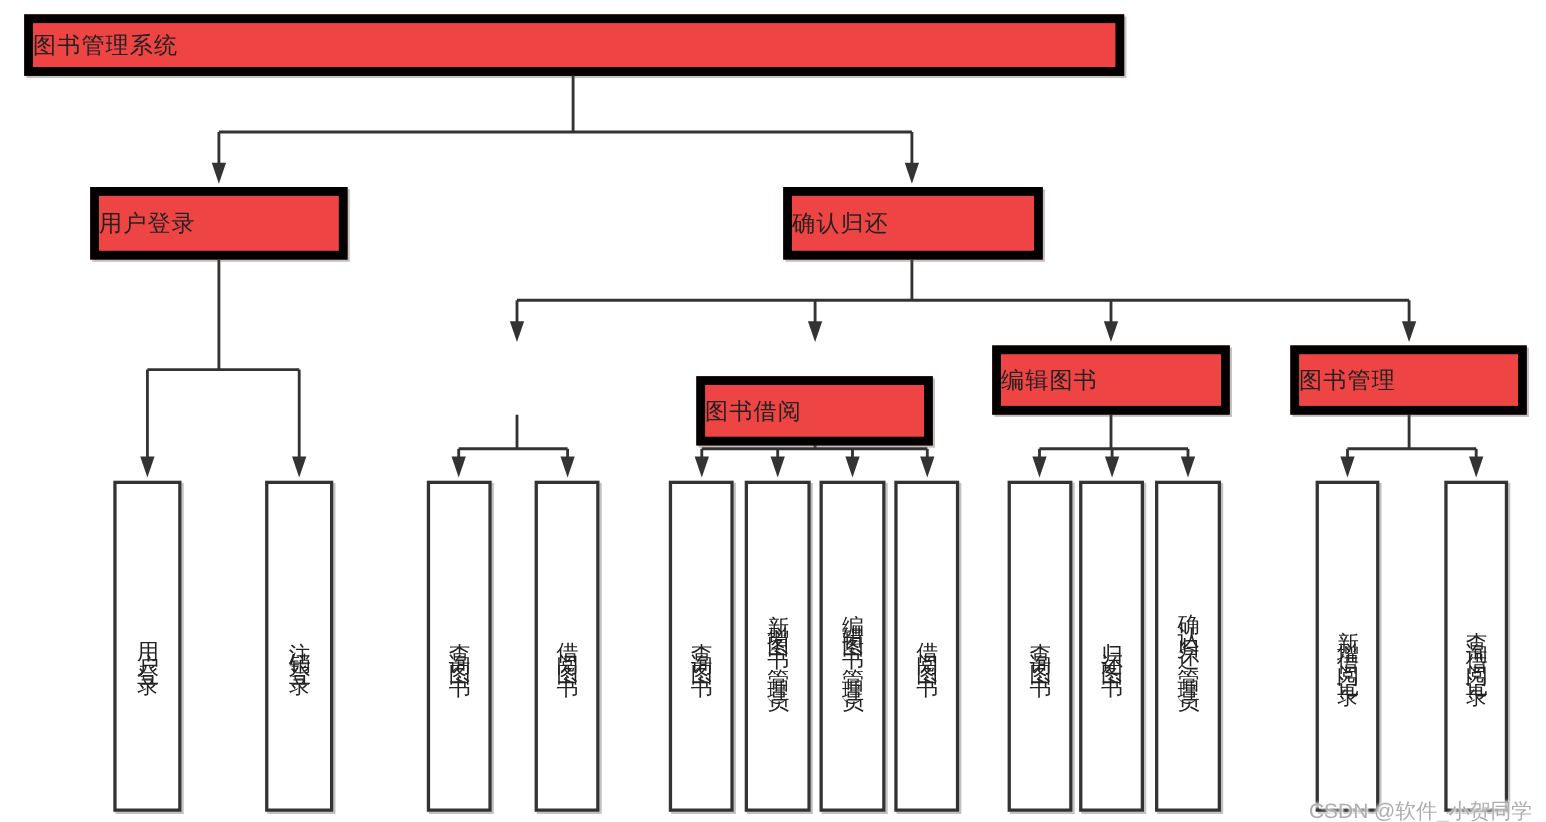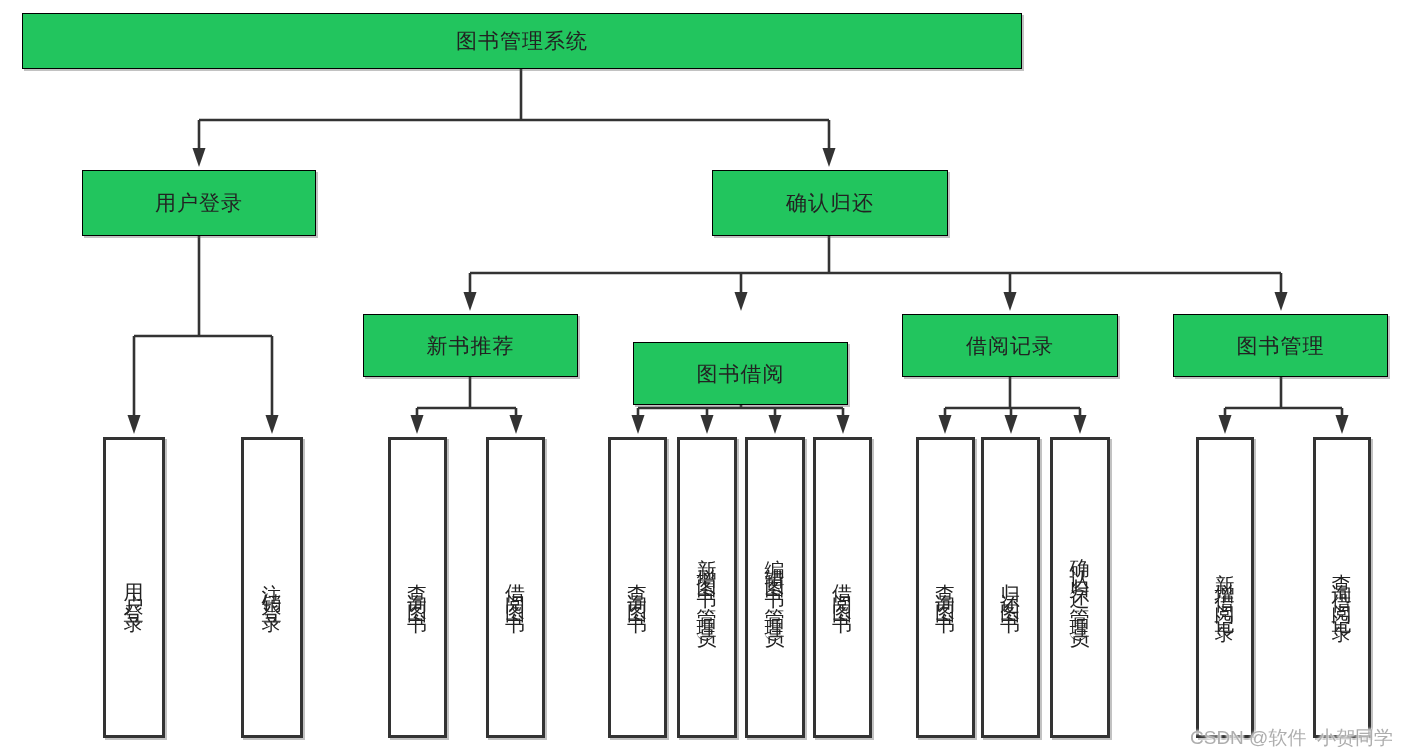--- a/index.html
+++ b/index.html
@@ -7,24 +7,24 @@
     position:relative;
     width:1405px; height:747px;
     background:#fff;
     font-family:"Liberation Sans","DejaVu Sans",sans-serif;
     overflow:hidden;
   }
   #wires { position:absolute; left:0; top:0; width:1405px; height:747px; }
   .node {
     position:absolute;
     box-sizing:border-box;
-    background:#22c55e;
-    border:1px solid #000000;
+    background:#ef4444;
+    border:8px solid #000000;
     box-shadow:2px 2px 0 rgba(80,80,80,.35);
-    display:flex; align-items:center; justify-content:center;
+    display:flex; align-items:center; 
     font-size:21px; color:#222; letter-spacing:1px;
     z-index:2;
   }
   .leaf {
     position:absolute;
     box-sizing:border-box;
     background:#fff;
     border:3px solid #333;
     box-shadow:2px 2px 0 rgba(80,80,80,.35);
     display:flex; align-items:center; justify-content:center;
@@ -124,28 +124,25 @@
     <span>图书管理系统</span>
   </div>
 
   <div class="node" style="left:82px; top:170px; width:234px; height:66px;">
     <span>用户登录</span>
   </div>
   <div class="node" style="left:712px; top:170px; width:236px; height:66px;">
     <span>确认归还</span>
   </div>
 
-  <div class="node" style="left:363px; top:314px; width:215px; height:63px;">
-    <span>新书推荐</span>
-  </div>
   <div class="node" style="left:633px; top:314px; width:215px; height:63px;margin-top:28px;">
     <span>图书借阅</span>
   </div>
   <div class="node" style="left:902px; top:314px; width:216px; height:63px;">
-    <span>借阅记录</span>
+    <span>编辑图书</span>
   </div>
   <div class="node" style="left:1173px; top:314px; width:215px; height:63px;">
     <span>图书管理</span>
   </div>
 
   <div class="leaf" style="left:103px; width:62px;">
     <span class="vtext">用户登录</span>
   </div>
   <div class="leaf" style="left:241px; width:62px;">
     <span class="vtext">注销登录</span>

